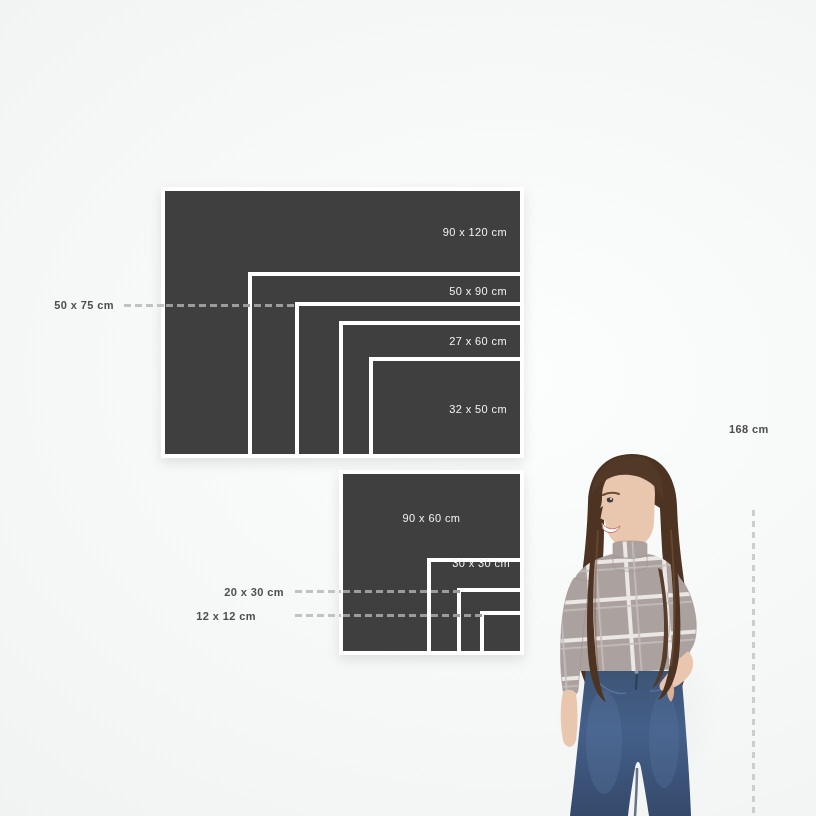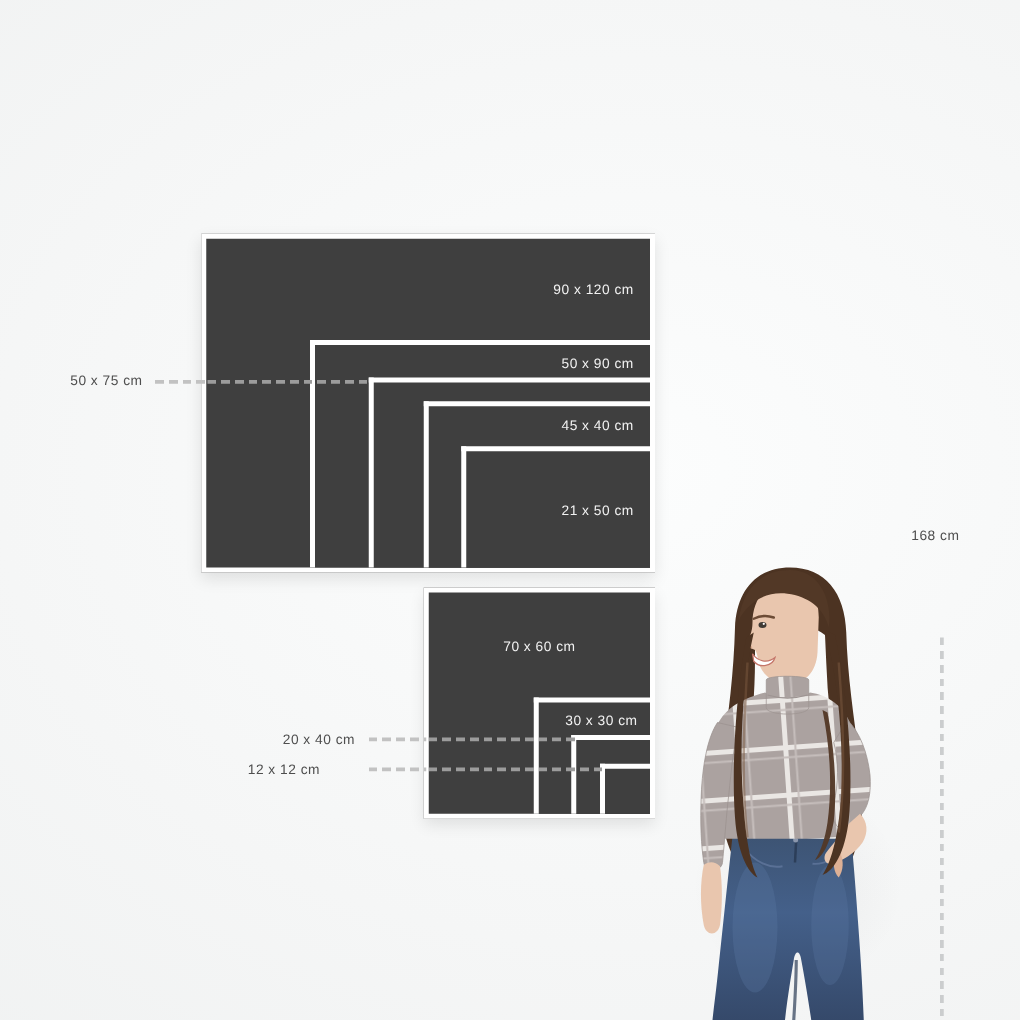--- a/index.html
+++ b/index.html
@@ -9,21 +9,21 @@
     font-family:"Liberation Sans", sans-serif;
   }
   .panel{
     position:absolute;background:#3f3f3f;border-color:#ffffff;border-style:solid;
     box-sizing:border-box;border-width:0;
   }
   .b-all{border-width:4px;box-shadow:0 5px 12px rgba(0,0,0,.10);}
   .b-tl{border-width:4px 0 0 4px;}
   .lbl{position:absolute;font-size:11px;line-height:16px;letter-spacing:.4px;white-space:nowrap;}
   .lbl-light{color:#f2f2f2;}
-  .lbl-dark{color:#4e4e4e;}
+  .lbl-dark{color:#4e4e4e;font-weight:bold;}
   .ra{text-align:right;}
   .ctr{text-align:center;}
   .dash-h{position:absolute;height:3px;}
   .dash-bg{background:repeating-linear-gradient(90deg,#c2c2c2 0 7px,transparent 7px 11px);}
   .dash-dk{background:repeating-linear-gradient(90deg,#9c9c9c 0 7px,transparent 7px 11px);}
   .dash-v{position:absolute;width:3px;background:repeating-linear-gradient(180deg,#cbcdce 0 6px,transparent 6px 11px);}
   .person-wrap{position:absolute;left:540px;top:450px;width:180px;height:366px;}
   .person-shadow{
     position:absolute;left:518px;top:580px;width:240px;height:236px;
     background:radial-gradient(50% 50% at 50% 55%, rgba(60,60,70,.06) 0%, rgba(60,60,70,0) 70%);
@@ -35,36 +35,36 @@
 <div class="stage">
 
   <div class="panel b-all" style="left:161px;top:187px;width:363px;height:271px"></div>
   <div class="panel b-tl" style="left:248px;top:272px;width:272px;height:182px"></div>
   <div class="panel b-tl" style="left:295px;top:302px;width:225px;height:152px"></div>
   <div class="panel b-tl" style="left:339px;top:321px;width:181px;height:133px"></div>
   <div class="panel b-tl" style="left:369px;top:357px;width:151px;height:97px"></div>
 
   <span class="lbl lbl-light ra" style="right:309px;top:224px">90 x 120 cm</span>
   <span class="lbl lbl-light ra" style="right:309px;top:283px">50 x 90 cm</span>
-  <span class="lbl lbl-light ra" style="right:309px;top:333px">45 x 40 cm</span>
-  <span class="lbl lbl-light ra" style="right:309px;top:401px">21 x 50 cm</span>
+  <span class="lbl lbl-light ra" style="right:309px;top:333px">27 x 60 cm</span>
+  <span class="lbl lbl-light ra" style="right:309px;top:401px">32 x 50 cm</span>
 
   <span class="lbl lbl-dark ra" style="right:702px;top:297px">50 x 75 cm</span>
   <div class="dash-h dash-bg" style="left:124px;top:304px;width:42px"></div>
   <div class="dash-h dash-dk" style="left:166px;top:304px;width:131px"></div>
 
   <div class="panel b-all" style="left:339px;top:470px;width:185px;height:185px"></div>
   <div class="panel b-tl" style="left:427px;top:558px;width:93px;height:93px"></div>
   <div class="panel b-tl" style="left:457px;top:588px;width:63px;height:63px"></div>
   <div class="panel b-tl" style="left:480px;top:611px;width:40px;height:40px"></div>
 
-  <span class="lbl lbl-light ctr" style="left:343px;width:177px;top:510px">70 x 60 cm</span>
-  <span class="lbl lbl-light ra" style="right:306px;top:569px">30 x 30 cm</span>
+  <span class="lbl lbl-light ctr" style="left:343px;width:177px;top:510px">90 x 60 cm</span>
+  <span class="lbl lbl-light ra" style="right:306px;top:555px">30 x 30 cm</span>
 
-  <span class="lbl lbl-dark ra" style="right:532px;top:584px">20 x 40 cm</span>
+  <span class="lbl lbl-dark ra" style="right:532px;top:584px">20 x 30 cm</span>
   <div class="dash-h dash-bg" style="left:295px;top:590px;width:46px"></div>
   <div class="dash-h dash-dk" style="left:343px;top:590px;width:118px"></div>
 
   <span class="lbl lbl-dark ra" style="right:560px;top:608px">12 x 12 cm</span>
   <div class="dash-h dash-bg" style="left:295px;top:614px;width:46px"></div>
   <div class="dash-h dash-dk" style="left:343px;top:614px;width:141px"></div>
 
   <span class="lbl lbl-dark" style="left:729px;top:421px">168 cm</span>
   <div class="dash-v" style="left:752px;top:510px;height:306px"></div>
 

